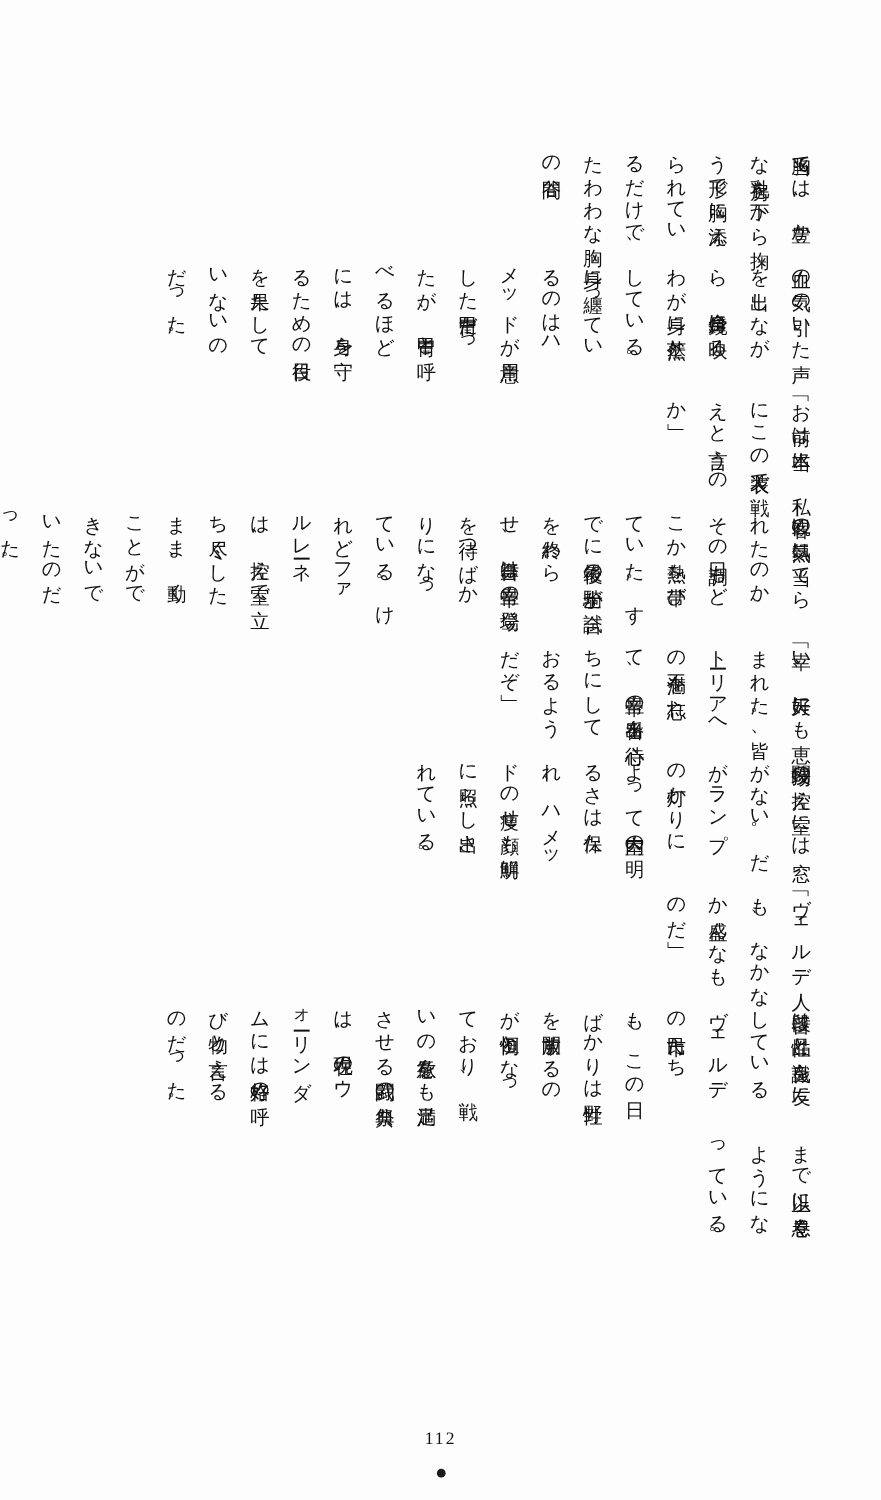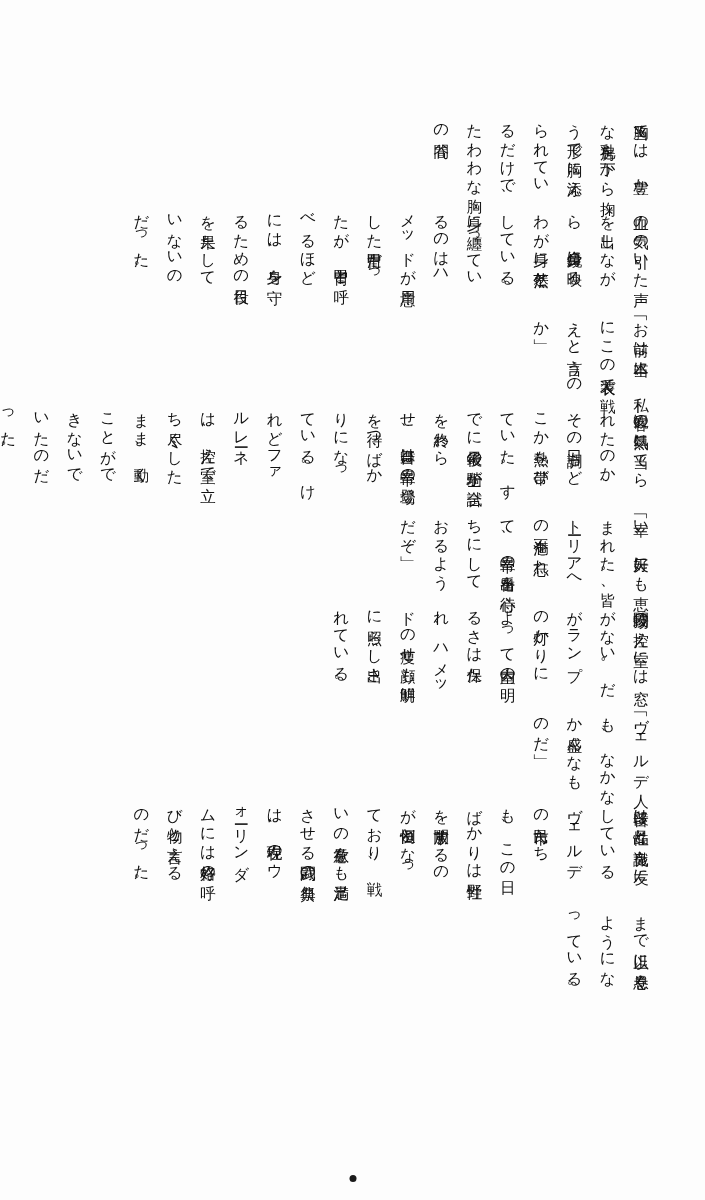--- a/index.html
+++ b/index.html
@@ -98,15 +98,16 @@
     <p class="para">普段は品性と良識を友にしているヴェルデの市民たちも、この日ばかりは野性を開放するのが恒例となっており、戦いの意欲をも満足させる武闘の祭典は、現在のウォーリンダムには格好の呼び物と言えるのだった。</p>
     <p class="para indent">「ヴェルデ人も、なかなか盛んなものだ」</p>
     <p class="para">闘技場の控え室には窓がない。だがランプの灯かりによって室内の明るさは保たれ、ハメッドの痩せ顔も鮮明に照らし出されている。</p>
     <p class="para indent">「幸い、好天にも恵まれた。皆、トーリアへの不満を忘れて、皇帝の出番を心待ちにしておるようだぞ」</p>
     <p class="para">観客の熱気に当てられたのか、その口調もどこか熱を帯びていた。すでに最後の騎士が試合を終わらせ、舞台は皇帝の登場を待つばかりになっている。けれどファルレーネは、控え室で立ち尽くしたまま、動くことができないでいたのだった。</p>
     <p class="para indent">「お前は本当に、私にこの衣装で戦えと言うのか」</p>
     <p class="para">血の気の引いた声を出しながら、全身鏡に映るわが身に茫然としている。身に纏っているのはハメッドが用意した甲冑だったが、甲冑と呼べるほどには、身を守るための役目を果たしていないのだった。</p>
     <p class="para indent">胸当ては、豊かな乳房を下から掬う形で胸に添えられているだけで、たわわな胸の谷間</p>
   </div>
 
+  <div id="page-number">112</div>
   <div id="footer-dot"></div>
 
 </div>
 
 </body></html>

